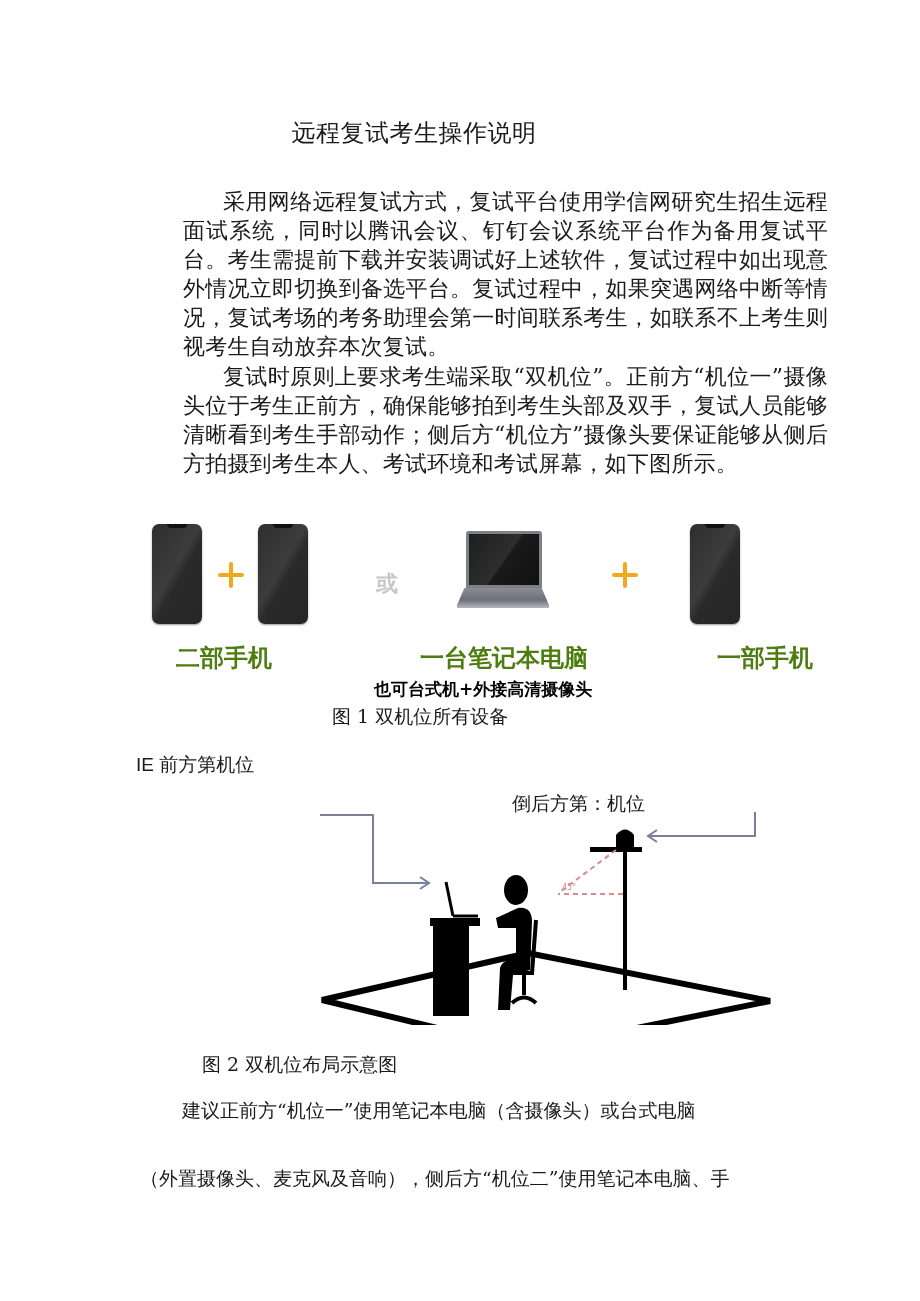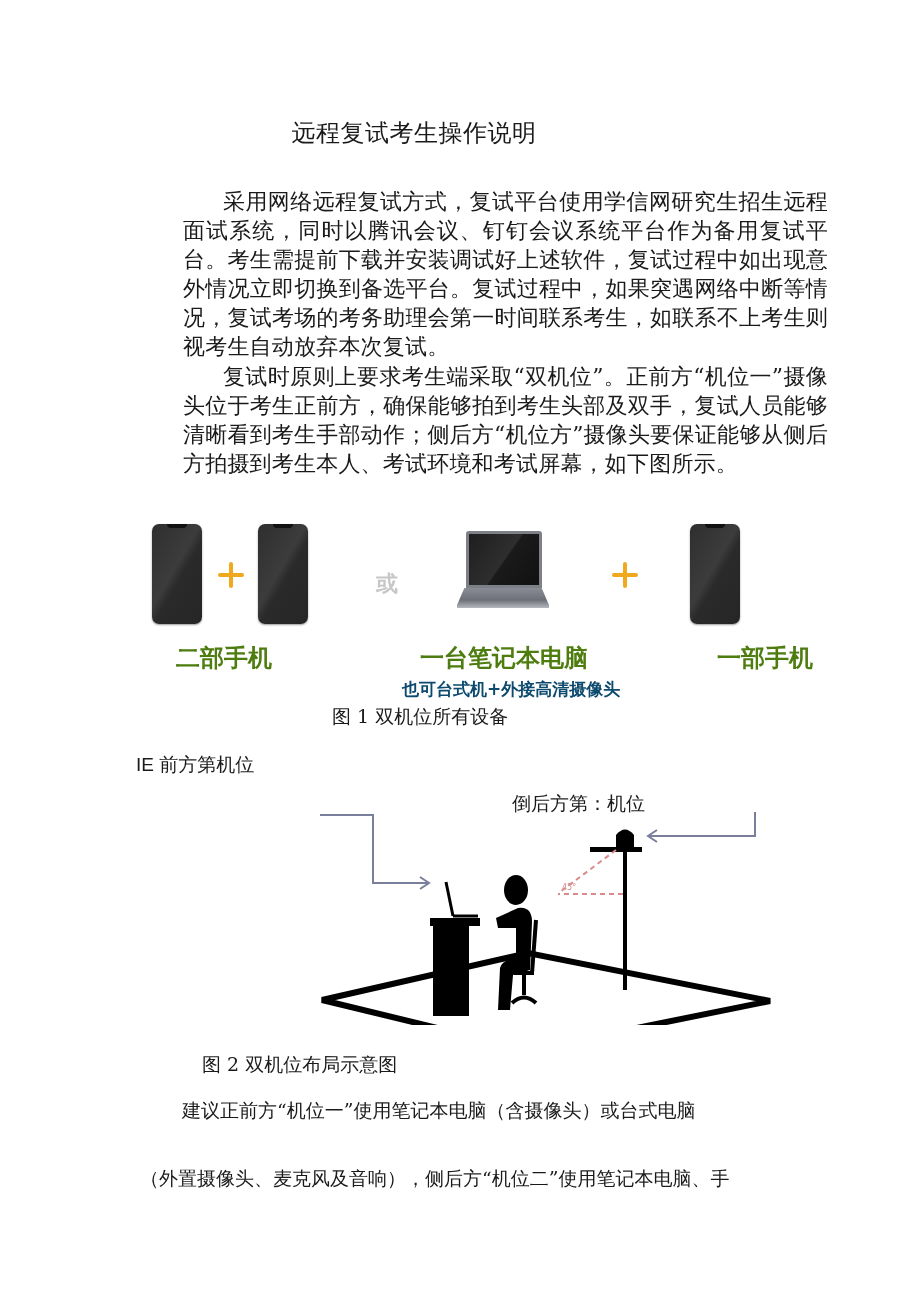--- a/index.html
+++ b/index.html
@@ -14,21 +14,21 @@
            box-shadow: 0 1px 2px rgba(0,0,0,0.4); }
   .phone::before { content: ""; position: absolute; left: 15px; top: 0; width: 20px; height: 4px;
                    background: #111; border-radius: 0 0 4px 4px; }
   .plus { position: absolute; width: 26px; height: 26px; }
   .plus::before, .plus::after { content: ""; position: absolute; background: #f0a91c; border-radius: 2px; }
   .plus::before { left: 11px; top: 0; width: 4px; height: 26px; }
   .plus::after { left: 0; top: 11px; width: 26px; height: 4px; }
   .fig-label { position: absolute; font-family: "DejaVu Sans", "Liberation Sans", sans-serif;
                color: #4d7c0f; font-weight: bold; font-size: 24px; white-space: nowrap; }
   .fig-sub { position: absolute; font-family: "DejaVu Sans", "Liberation Sans", sans-serif;
-             color: #0c4a6e; font-weight: bold; font-size: 17px; white-space: nowrap; margin-left: 28px; }
+             color: #000000; font-weight: bold; font-size: 17px; white-space: nowrap; }
   .or { position: absolute; font-family: "DejaVu Sans", "Liberation Sans", sans-serif; color: #c7c7c7;
         font-weight: bold; font-size: 22px; }
   .laptop-screen { position: absolute; left: 466px; top: 531px; width: 76px; height: 57px;
                    background: linear-gradient(125deg, #1e1e1e 0%, #2e2e2e 50%, #1a1a1a 52%, #111 100%);
                    border: 3px solid #7e8088; border-radius: 3px 3px 0 0; box-sizing: border-box; }
   .laptop-base { position: absolute; left: 457px; top: 588px; width: 92px; height: 20px;
                  background: linear-gradient(180deg, #8a8d96 0%, #6e7079 60%, #b6b8bf 100%);
                  clip-path: polygon(8% 0, 92% 0, 100% 85%, 100% 100%, 0 100%, 0 85%); }
   .caption { font-size: 19px; white-space: nowrap; }
   .sans-label { font-family: "Liberation Sans", "DejaVu Sans", sans-serif; font-size: 19px; white-space: nowrap; }

